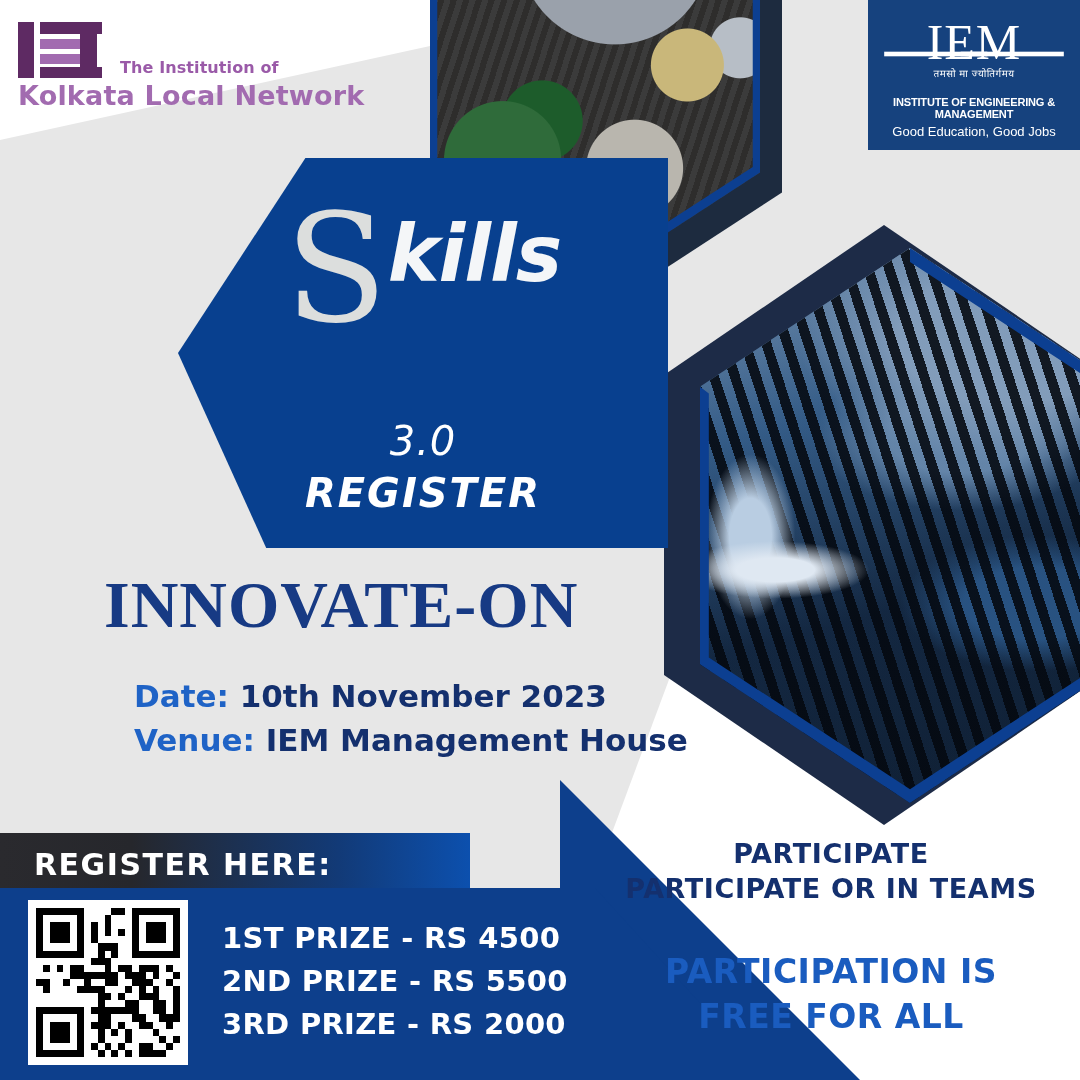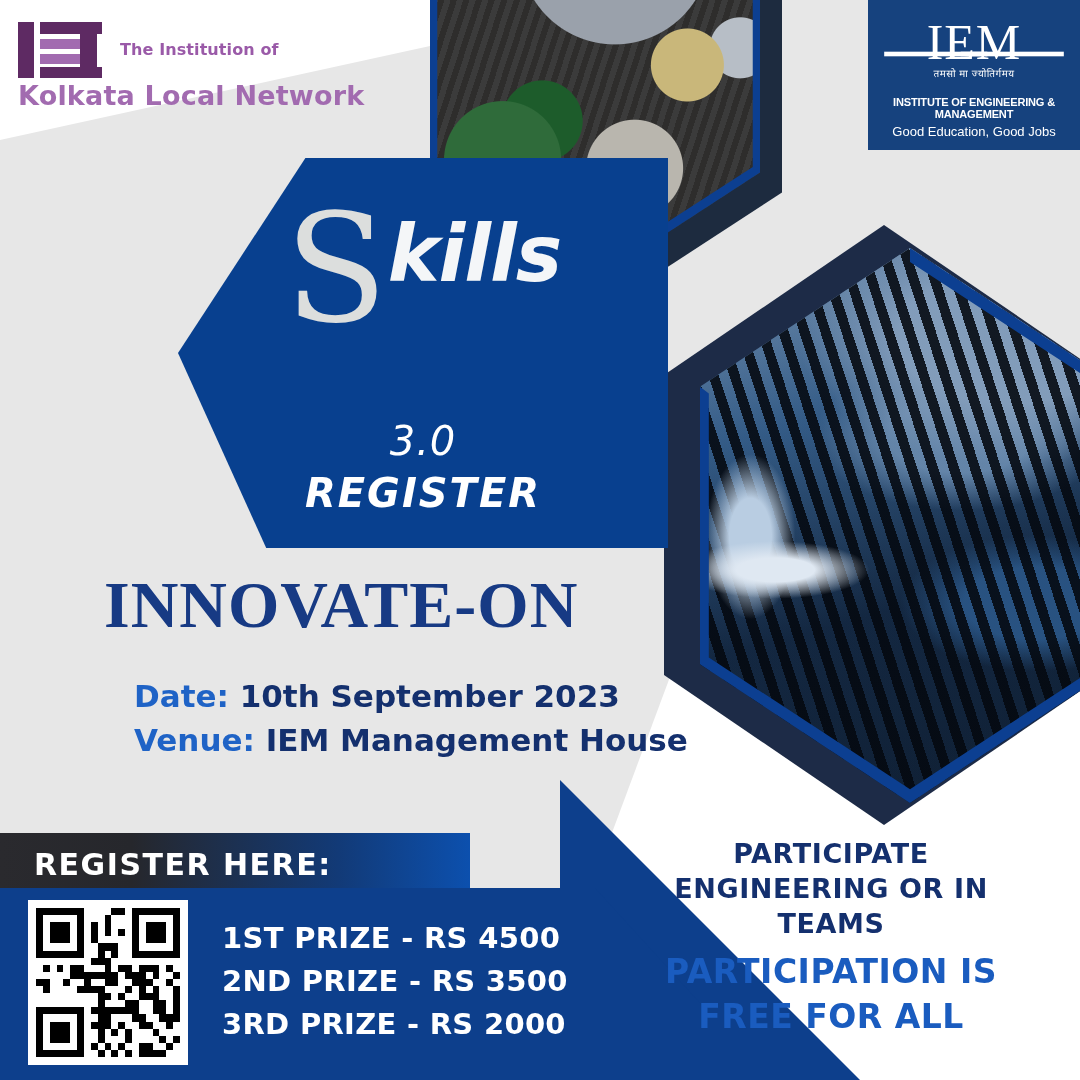--- a/index.html
+++ b/index.html
@@ -109,21 +109,21 @@
     font-size:40px; color:#ffffff; letter-spacing:1px;
   }
   .brand-presents {
     position:absolute; left:0; right:0; top:312px;
     font-family:"DejaVu Sans", sans-serif; font-style:italic; font-weight:700;
     font-size:40px; color:#ffffff; letter-spacing:2px;
   }
 
   
   .iet-logo { position:absolute; left:18px; top:22px; width:340px; }
-  .iet-row { display:flex; align-items:center; }
+  .iet-row { display:flex; align-items:flex-end; }
   .iet-mark { width:92px; height:56px; position:relative; flex:none; }
   .iet-mark .bar { position:absolute; background:#5e2a63; }
   .iet-mark .lilac { background:#a26bb0; }
   .iet-sub {
     margin-left:10px; color:#9a5aa8;
     font-family:"DejaVu Sans", sans-serif; font-weight:700;
     font-size:16px; line-height:1.18; letter-spacing:.1px;
   }
   .iet-kln {
     margin-top:2px; color:#a26bb0;
@@ -268,21 +268,21 @@
     </div>
     <div class="brand-version">3.0</div>
     <div class="brand-presents">REGISTER</div>
   </div>
 
   <div class="event-block">
     <div class="event-title">INNOVATE-ON</div>
     <div class="event-meta">
       <div class="meta-row">
         <span class="meta-key">Date:</span>
-        <span>10th September 2023</span>
+        <span>10th November 2023</span>
       </div>
       <div class="meta-row">
         <span class="meta-key">Venue:</span>
         <span>IEM Management House</span>
       </div>
     </div>
   </div>
 
   <div class="blue-wedge"></div>
 
@@ -729,26 +729,26 @@
         <i></i>
         <i></i>
         <i></i>
         <i></i>
         <i style="background: transparent;"></i>
         <i style="background: transparent;"></i>
       </div>
   </div>
   <div class="prize-list">
     <div>1ST PRIZE - RS 4500</div>
-    <div>2ND PRIZE - RS 3500</div>
+    <div>2ND PRIZE - RS 5500</div>
     <div>3RD PRIZE - RS 2000</div>
   </div>
 
   <div class="note-a">
     <div>PARTICIPATE</div>
-    <div>ENGINEERING OR IN TEAMS</div>
+    <div>PARTICIPATE OR IN TEAMS</div>
   </div>
   <div class="note-b">
     <div>PARTICIPATION IS</div>
     <div>FREE FOR ALL</div>
   </div>
 
 </div>
 
 </body></html>

